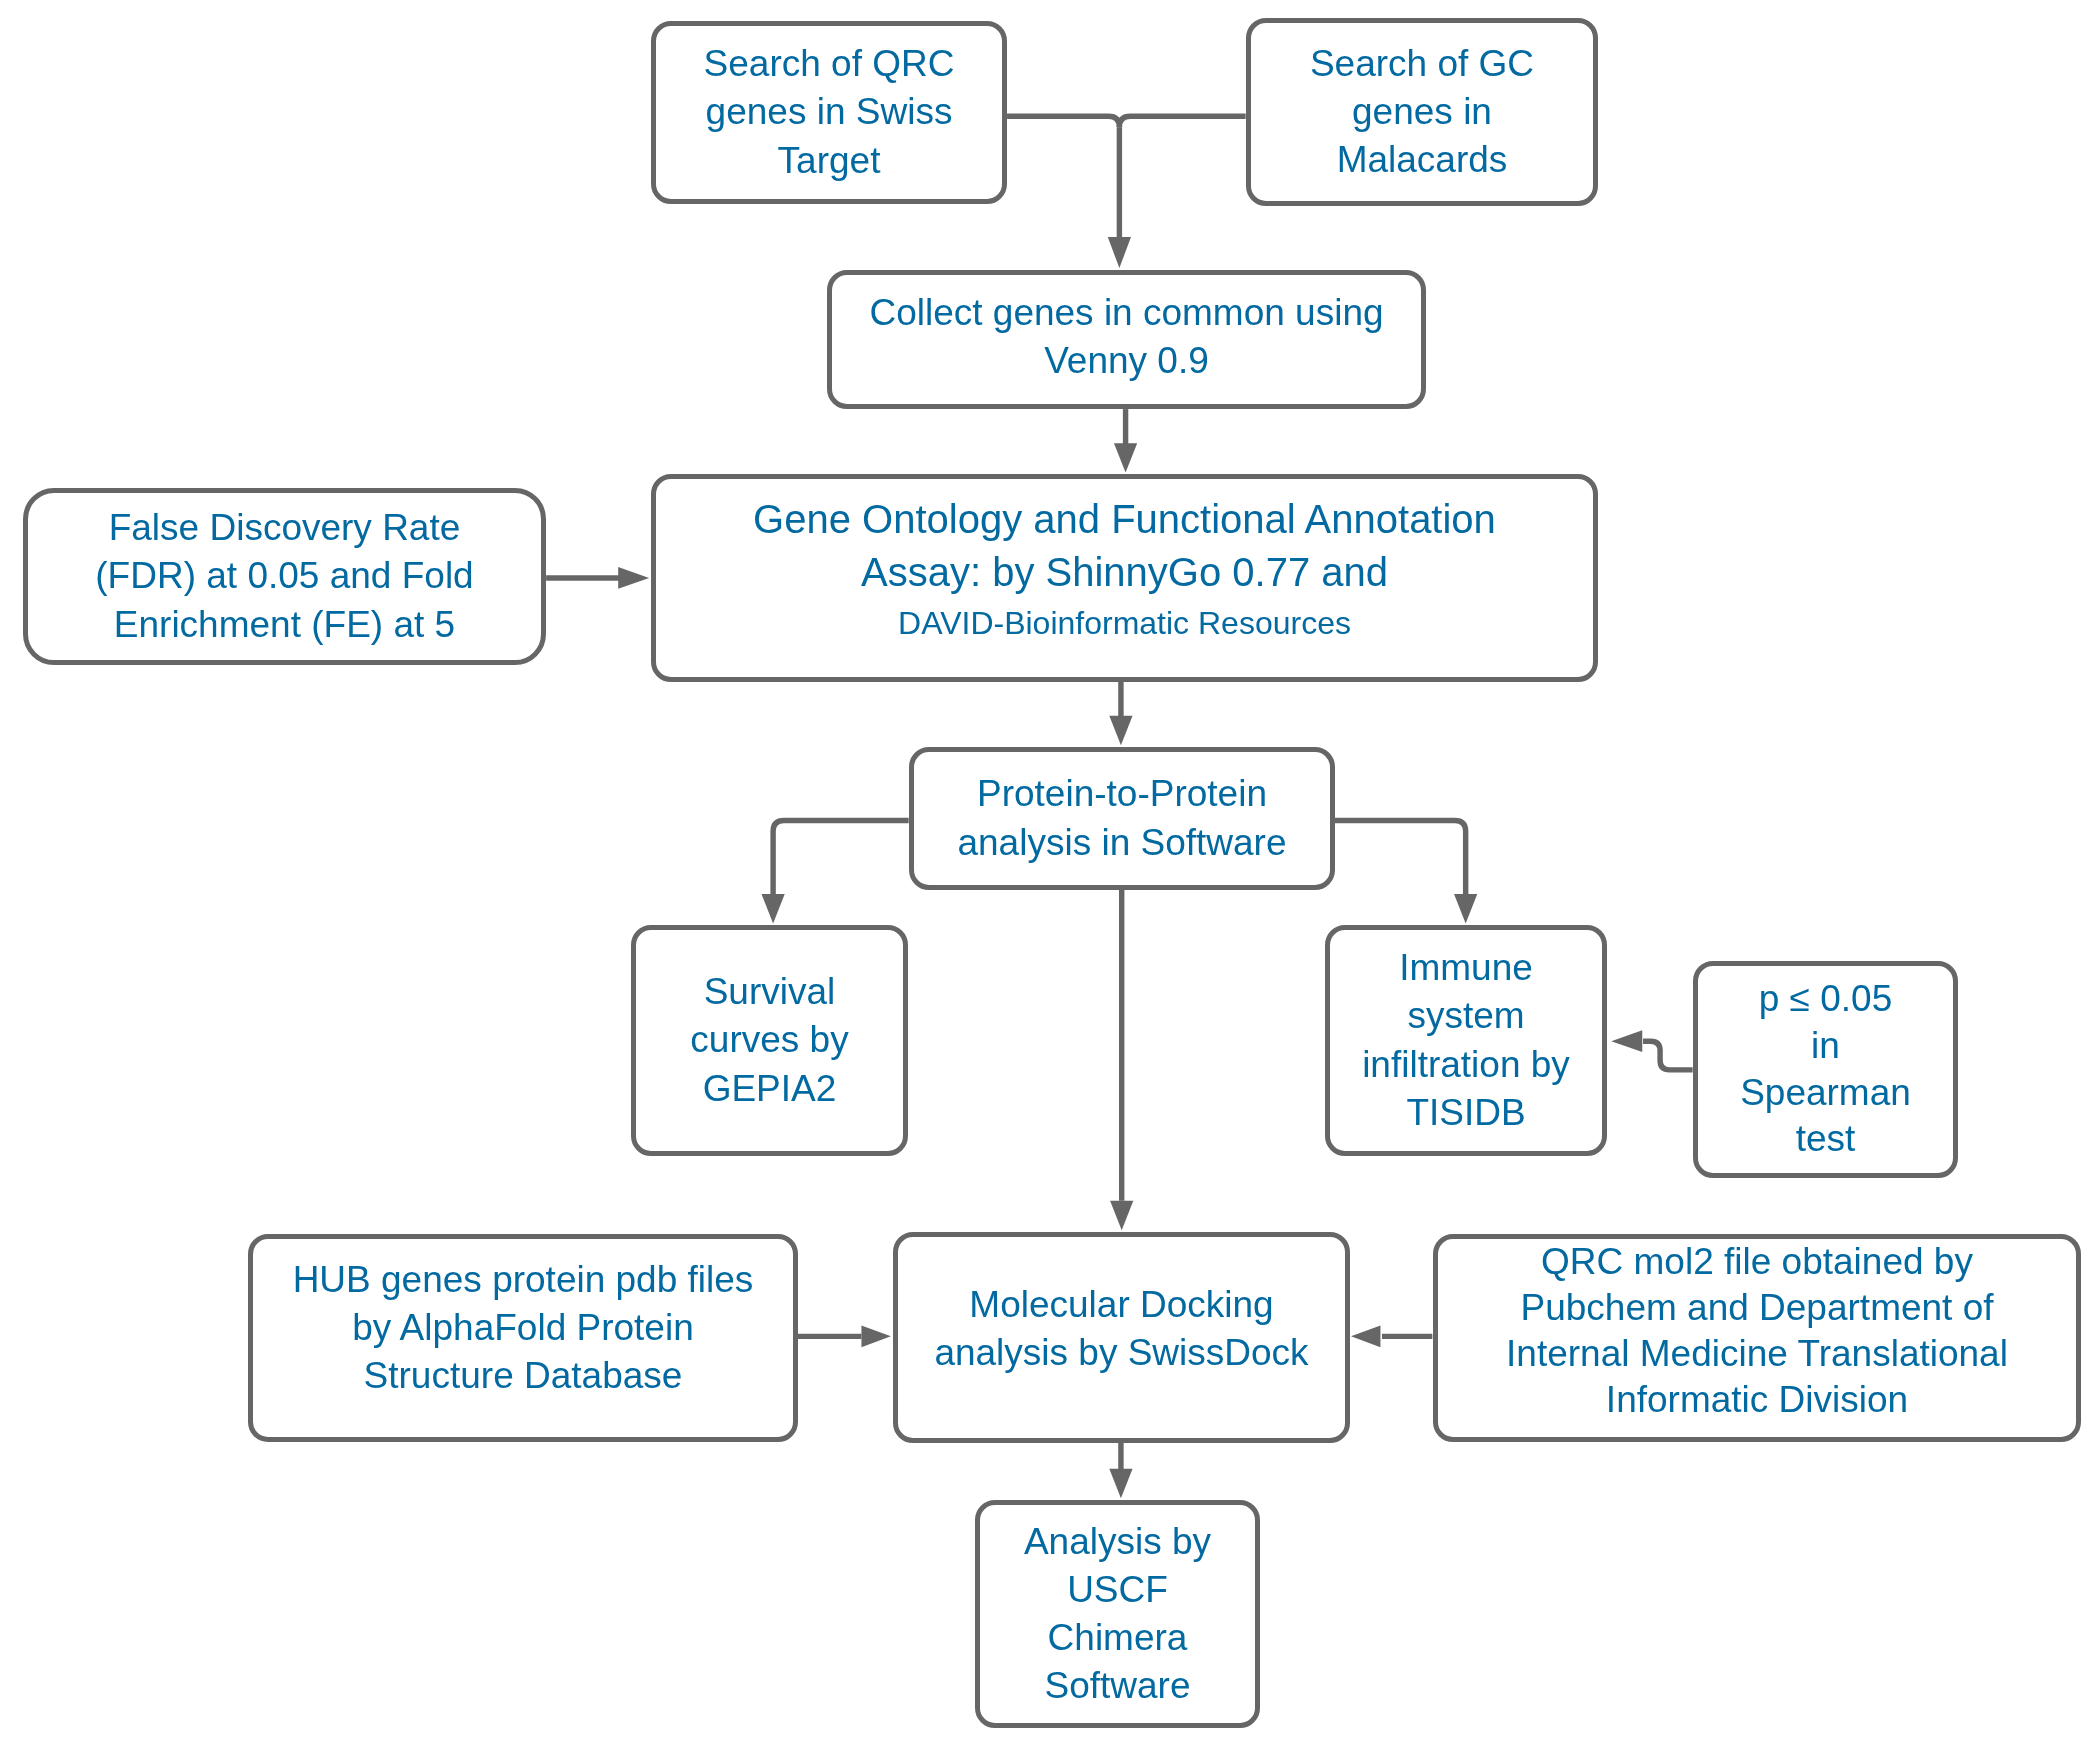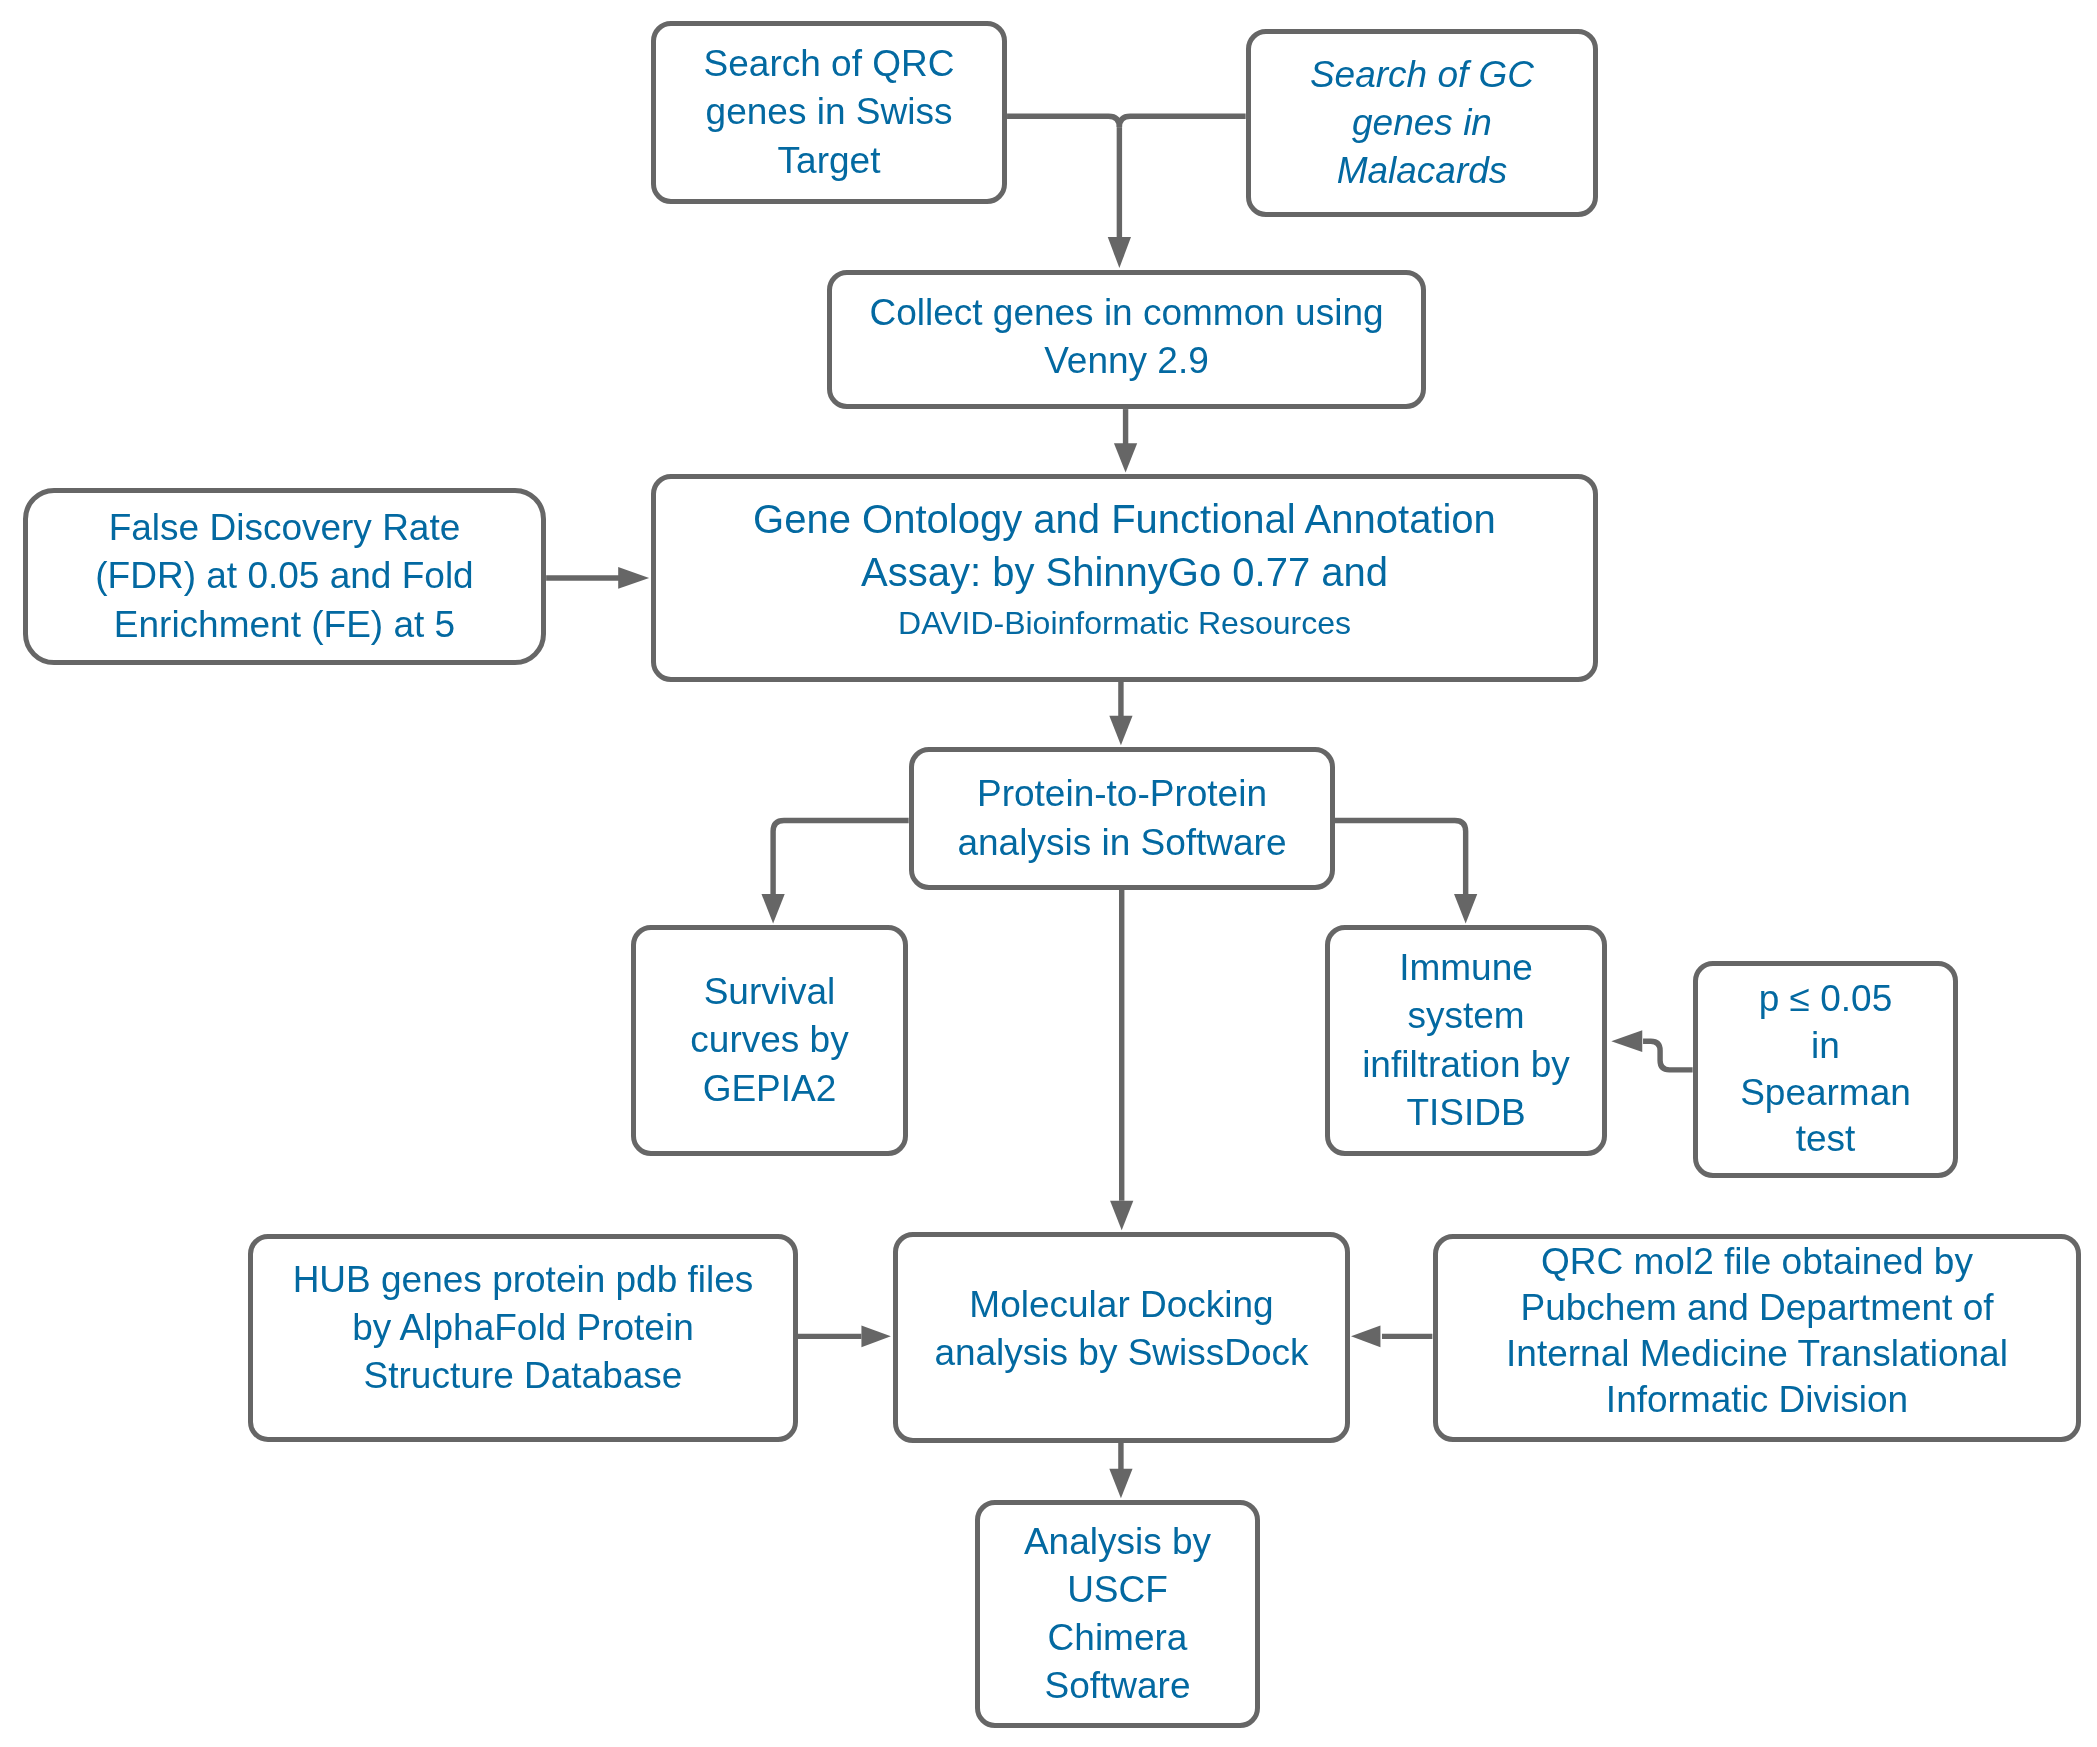--- a/index.html
+++ b/index.html
@@ -38,21 +38,21 @@
     z-index: 2;
   }
   .lbl {
     white-space: pre-line;
     font-size: 37px;
     line-height: 1.3;
     color: #0369a1;
   }
   
   .n0  { left: 651px;  top: 21px;   width: 356px;  height: 183px; }
-  .n1  { left: 1246px; top: 29px;   width: 352px;  height: 188px; font-style: italic; }
+  .n1  { left: 1246px; top: 18px;   width: 352px;  height: 188px; }
   .n2  { left: 827px; top: 270px;  width: 599px;  height: 139px; padding-bottom: 4.6px; }
   .n3  { left: 23px;   top: 488px;  width: 523px;  height: 177px; border-radius: 31px; }
   .n4  { left: 651px;  top: 474px;  width: 947px; height: 208px; padding-bottom: 18.6px; }
   .n5  { left: 909px; top: 747px;  width: 426px;  height: 143px; }
   .n6  { left: 631px;  top: 925px; width: 277px;  height: 231px; }
   .n7  { left: 1325px; top: 925px; width: 282px;  height: 231px; }
   .n8  { left: 1693px; top: 961px; width: 265px;  height: 217px; align-items: center; }
   .n8 .lbl { line-height: 1.26; }
   .n9  { left: 248px;  top: 1234px; width: 550px;  height: 208px; padding-bottom: 20px; }
   .n10 { left: 893px; top: 1232px; width: 457px;  height: 211px; padding-bottom: 17px; }
@@ -112,21 +112,21 @@
   </div>
 
   <div class="node n1">
     <span class="lbl">Search of GC
 genes in
 Malacards</span>
   </div>
 
   <div class="node n2">
     <span class="lbl">Collect genes in common using
-Venny 2.9</span>
+Venny 0.9</span>
   </div>
 
   <div class="node n3">
     <span class="lbl">False Discovery Rate
 (FDR) at 0.05 and Fold
 Enrichment (FE) at 5</span>
   </div>
 
   <div class="node n4">
     <span class="lbl main">Gene Ontology and Functional Annotation

